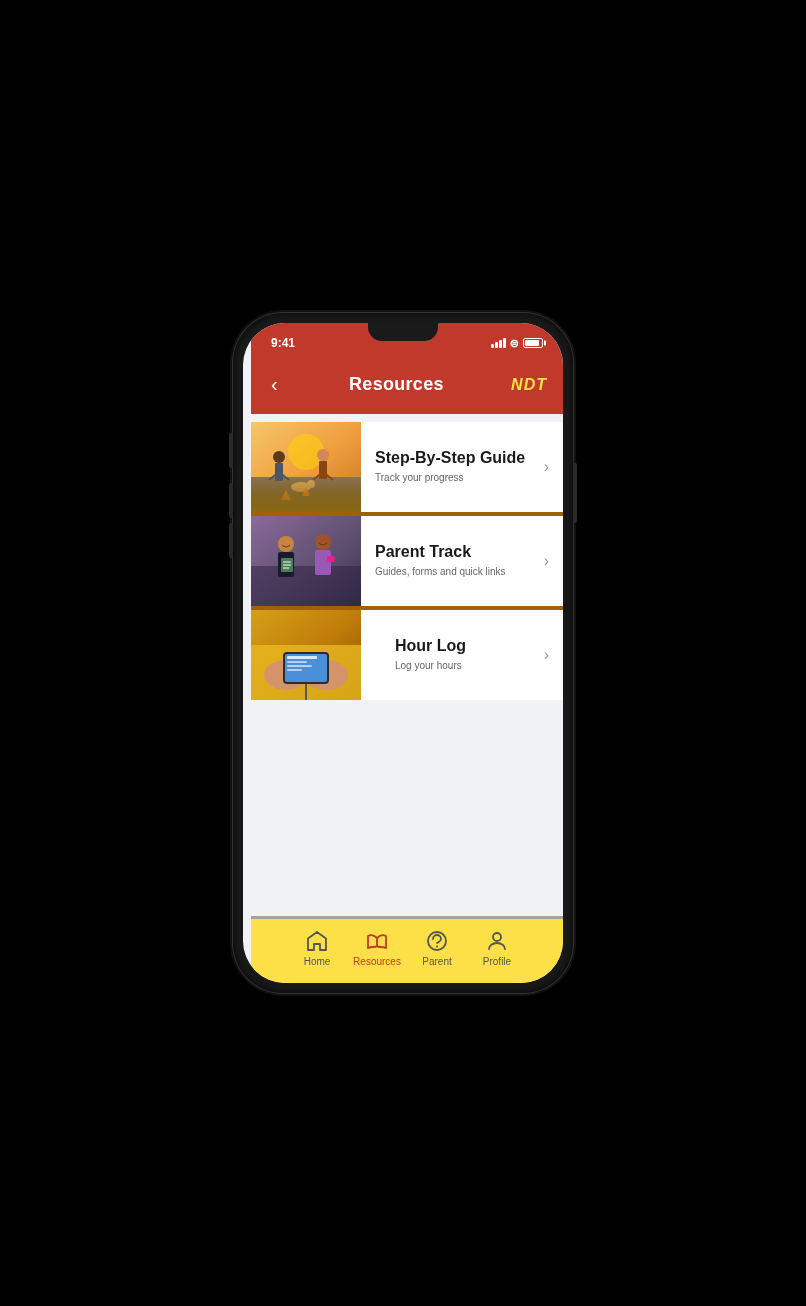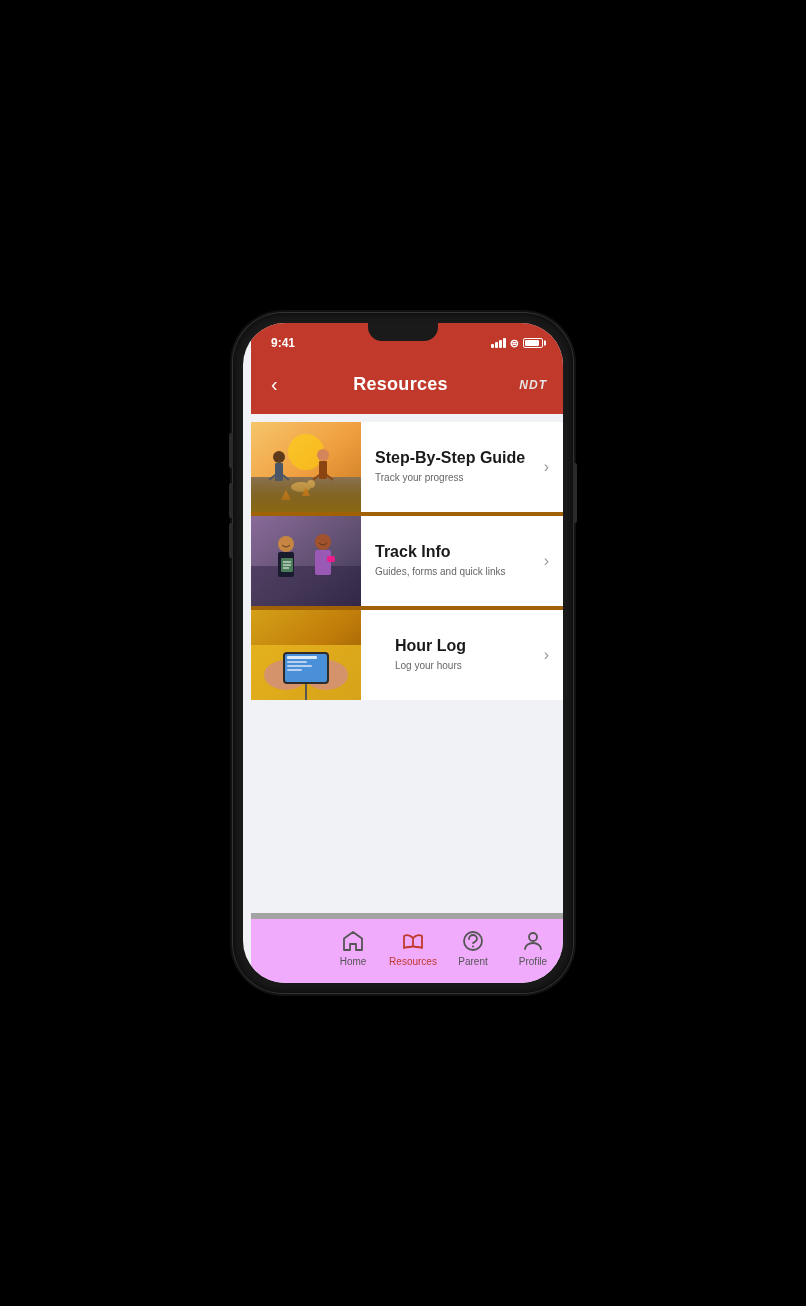--- a/index.html
+++ b/index.html
@@ -157,23 +157,23 @@
     }
 
     .header-title {
       font-size: 18px;
       font-weight: 600;
       color: white;
       letter-spacing: 0.3px;
     }
 
     .header-logo {
-      font-size: 12px;
+      font-size: 16px;
       font-weight: 800;
-      color: #e5e5e5;
+      color: #fde047;
       font-style: italic;
       letter-spacing: 1px;
     }
 
     
     .content {
       flex: 1;
       background: #f0f2f5;
       overflow-y: auto;
       padding: 8px 0;
@@ -240,25 +240,25 @@
 
     .item-chevron {
       color: #999;
       font-size: 16px;
       padding-right: 14px;
       flex-shrink: 0;
     }
 
     
     .bottom-nav {
-      background: #f0abfc;
-      display: flex;
-      justify-content: flex-end;
+      background: #fde047;
+      display: flex;
+      justify-content: center;
       padding: 10px 0 16px;
-      border-top: 6px solid #a3a3a3;
+      border-top: 3px solid #a3a3a3;
     }
 
     .nav-item {
       display: flex;
       flex-direction: column;
       align-items: center;
       gap: 3px;
       cursor: pointer;
       min-width: 60px;
     }
@@ -380,21 +380,21 @@
             <circle cx="72" cy="26" r="8" fill="#a0522d"></circle>
             <rect x="64" y="34" width="16" height="25" fill="#9b59b6" rx="2"></rect>
 
             <rect x="76" y="40" width="8" height="6" fill="#e91e8c" rx="2"></rect>
 
             <path d="M31 29 Q35 33 39 29" stroke="#5d3a1a" stroke-width="1" fill="none"></path>
             <path d="M68 27 Q72 31 76 27" stroke="#5d3a1a" stroke-width="1" fill="none"></path>
           </svg>
         </div>
         <div class="item-content">
-          <div class="item-title">Track Info</div>
+          <div class="item-title">Parent Track</div>
           <div class="item-subtitle">Guides, forms and quick links</div>
         </div>
         <div class="item-chevron">›</div>
       </div>
 
       <div class="list-item">
         <div class="item-image">
           <svg width="110" height="90" viewBox="0 0 110 90" xmlns="http://www.w3.org/2000/svg">
             <defs>
               <linearGradient id="bg3" x1="0" y1="0" x2="1" y2="1">

